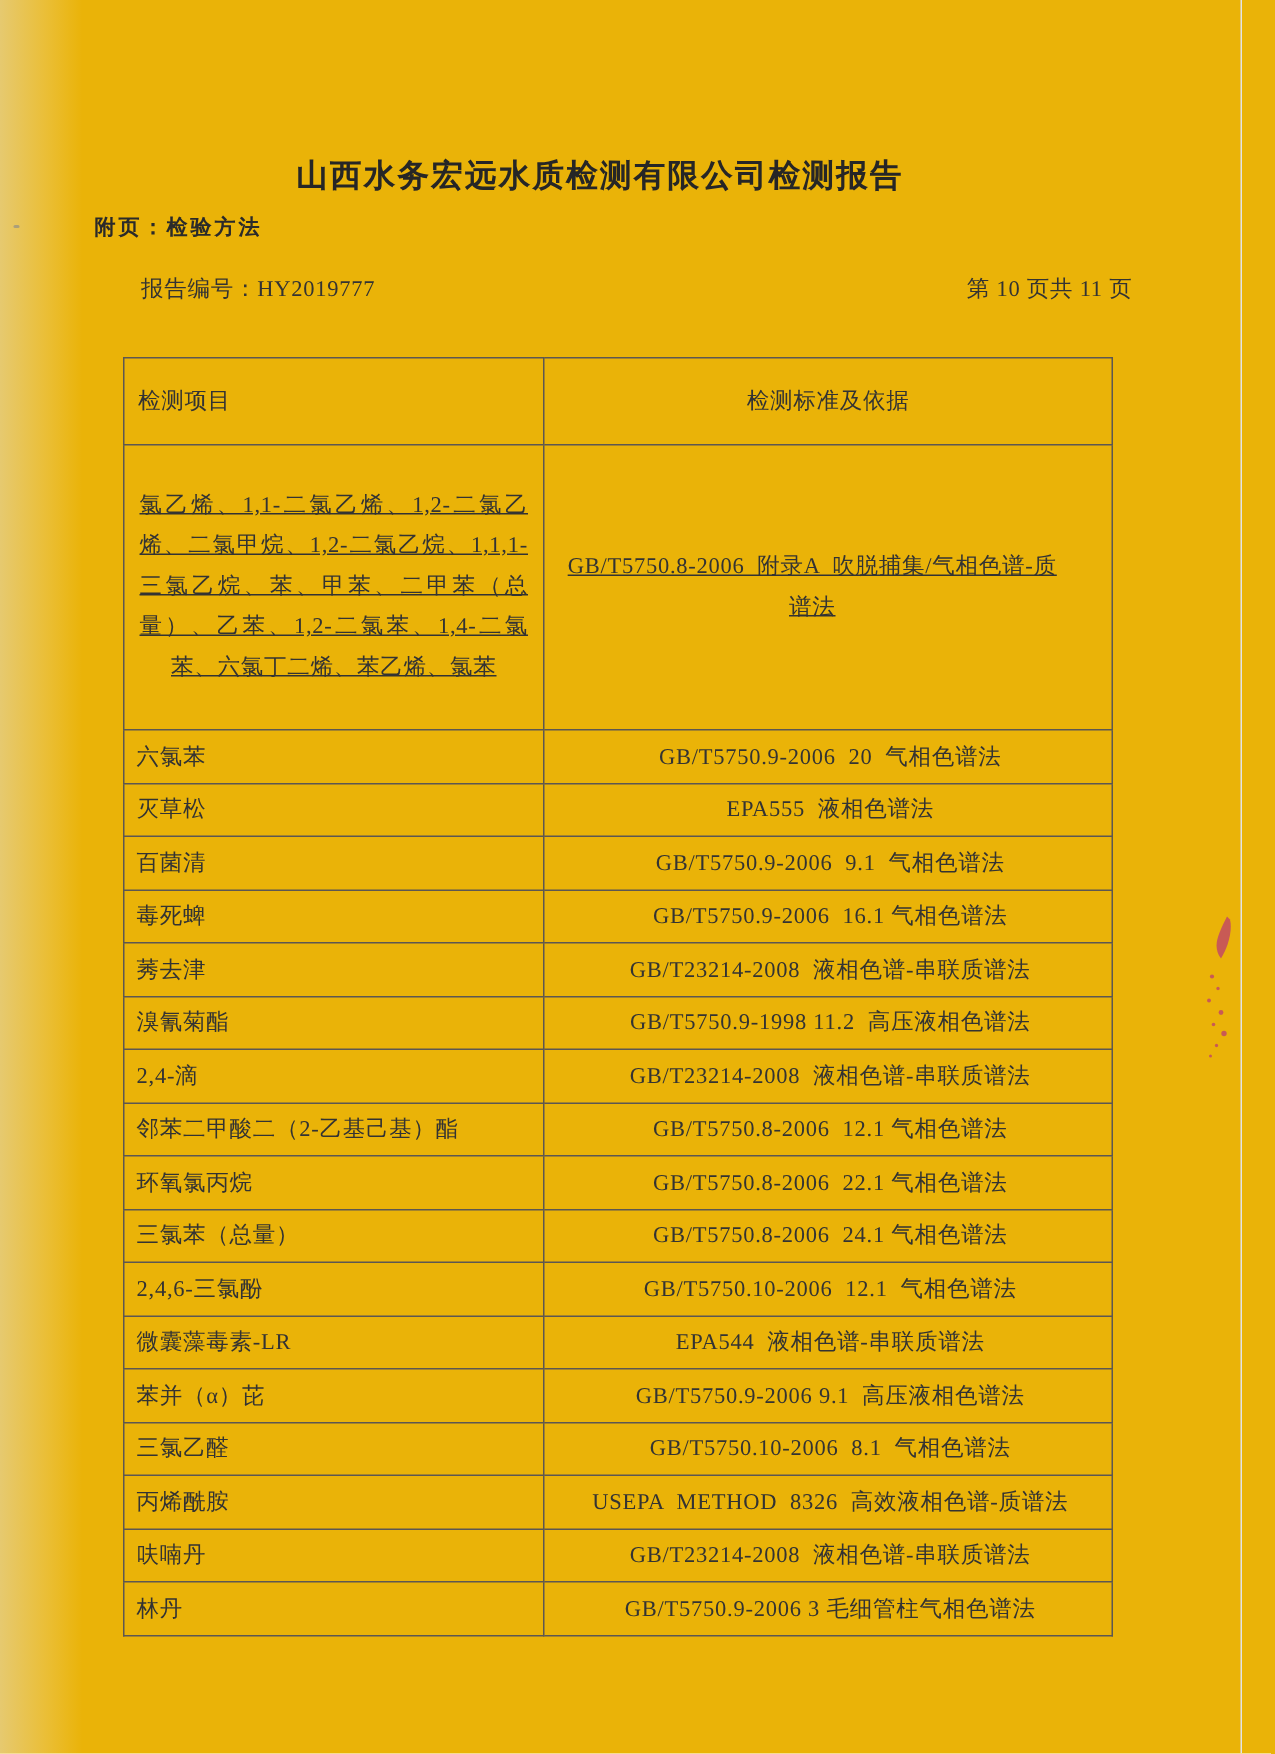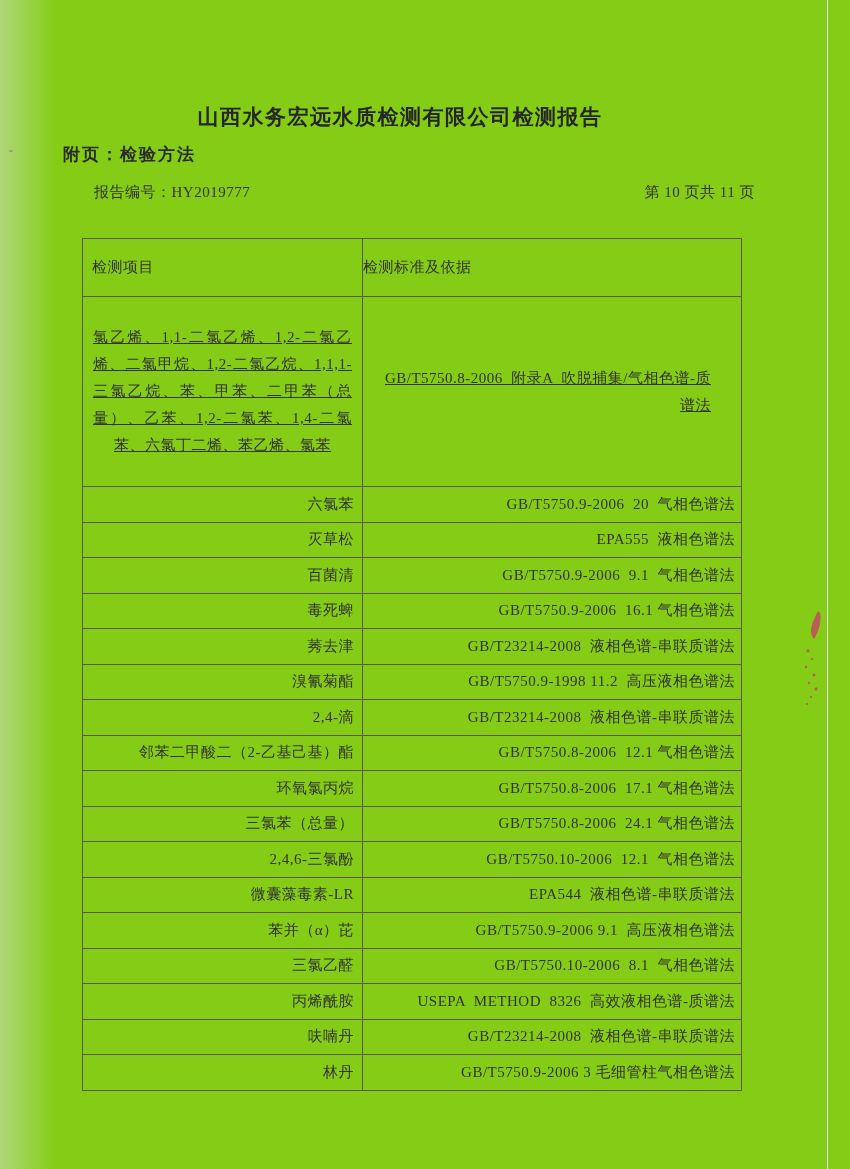--- a/index.html
+++ b/index.html
@@ -1,19 +1,19 @@
 <!DOCTYPE html>
 <html><head>
 <meta charset="utf-8">
 <style>
   html,body{margin:0;padding:0;background:#ffffff;}
   .page{
     position:relative;
     width:850px;height:1169px;
-    background:#84cc16;
+    background:#eab308;
     font-family:"Liberation Serif","DejaVu Serif",serif;
     color:#2d2d2d;
     overflow:hidden;
   }
   
   .edge-tint{
     position:absolute;left:0;top:0;width:55px;height:100%;
     background:linear-gradient(90deg,rgba(225,228,238,.45) 0%,rgba(235,237,244,.2) 55%,rgba(255,255,255,0) 100%);
     pointer-events:none;
   }
@@ -27,21 +27,21 @@
   }
   .doc-title{
     position:absolute;top:103px;left:0;width:100%;
     transform:translateX(-25px);
     text-align:center;
     font-size:21px;font-weight:bold;letter-spacing:1.5px;
     color:#262626;
   }
   .doc-subtitle{
     position:absolute;top:143px;left:63px;
-    font-size:17px;font-weight:bold;letter-spacing:2px;
+    font-size:14px;font-weight:bold;letter-spacing:2px;
     color:#2a2a2a;
   }
   .meta{
     position:absolute;top:183px;left:94px;right:95px;
     display:flex;justify-content:space-between;
     font-size:15px;letter-spacing:.5px;color:#333;
   }
   table.methods{
     position:absolute;left:82px;top:238px;width:659px;
     border-collapse:collapse;table-layout:fixed;
@@ -53,23 +53,23 @@
     border:1px solid #5c5752;
     font-weight:normal;
     padding:0;
     vertical-align:middle;
     letter-spacing:.5px;
   }
   .methods tr.hdr{height:58px;}
   .methods tr.group{height:190px;text-decoration:underline;}
   .methods tr.data-row{height:35.5px;}
   .methods th.h-item{text-align:left;padding-left:9px;}
-  .methods th.h-method{text-align:left;}
-  .methods td.c-item{text-align:right;padding:0 8px;}
-  .methods td.c-method{text-align:right;padding-left:9px;padding-right:6px;white-space:pre-wrap;}
+  .methods th.h-method{text-align:center;}
+  .methods td.c-item{text-align:left;padding:0 8px;}
+  .methods td.c-method{text-align:center;padding-left:9px;padding-right:6px;white-space:pre-wrap;}
   .methods td.g-item{
     text-align:justify;text-align-last:center;
     padding:0 10px;line-height:27px;
   }
   .methods td.g-method{line-height:27px;padding-right:30px;}
   .red-mark{
     position:absolute;left:798px;top:605px;width:32px;height:110px;
     pointer-events:none;opacity:.85;
   }
 </style>
@@ -134,21 +134,21 @@
         <tr class="data-row">
     <td class="c-item">2,4-滴</td>
     <td class="c-method">GB/T23214-2008  液相色谱-串联质谱法</td>
   </tr>
         <tr class="data-row">
     <td class="c-item">邻苯二甲酸二（2-乙基己基）酯</td>
     <td class="c-method">GB/T5750.8-2006  12.1 气相色谱法</td>
   </tr>
         <tr class="data-row">
     <td class="c-item">环氧氯丙烷</td>
-    <td class="c-method">GB/T5750.8-2006  17.1 气相色谱法</td>
+    <td class="c-method">GB/T5750.8-2006  22.1 气相色谱法</td>
   </tr>
         <tr class="data-row">
     <td class="c-item">三氯苯（总量）</td>
     <td class="c-method">GB/T5750.8-2006  24.1 气相色谱法</td>
   </tr>
         <tr class="data-row">
     <td class="c-item">2,4,6-三氯酚</td>
     <td class="c-method">GB/T5750.10-2006  12.1  气相色谱法</td>
   </tr>
         <tr class="data-row">

